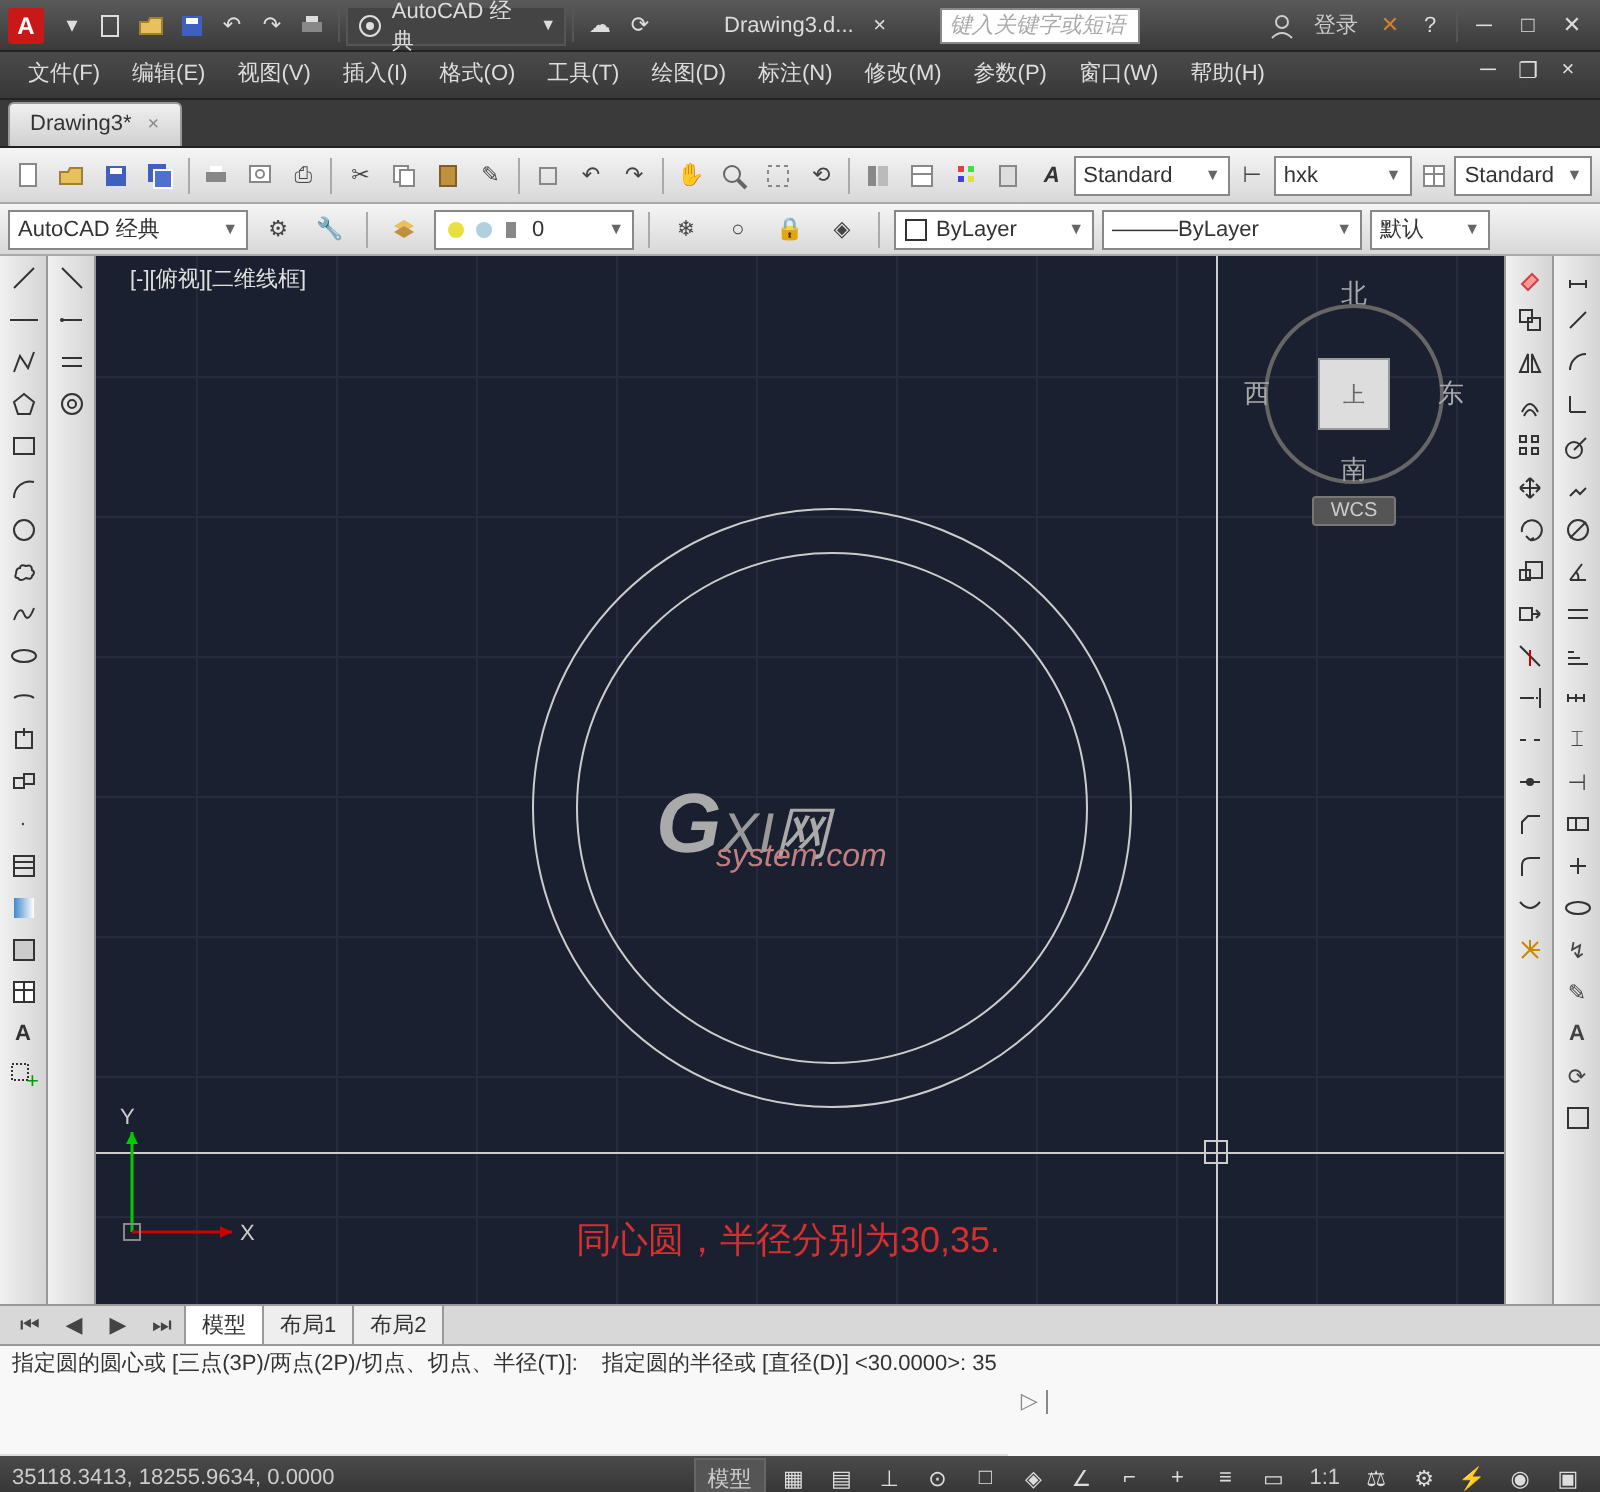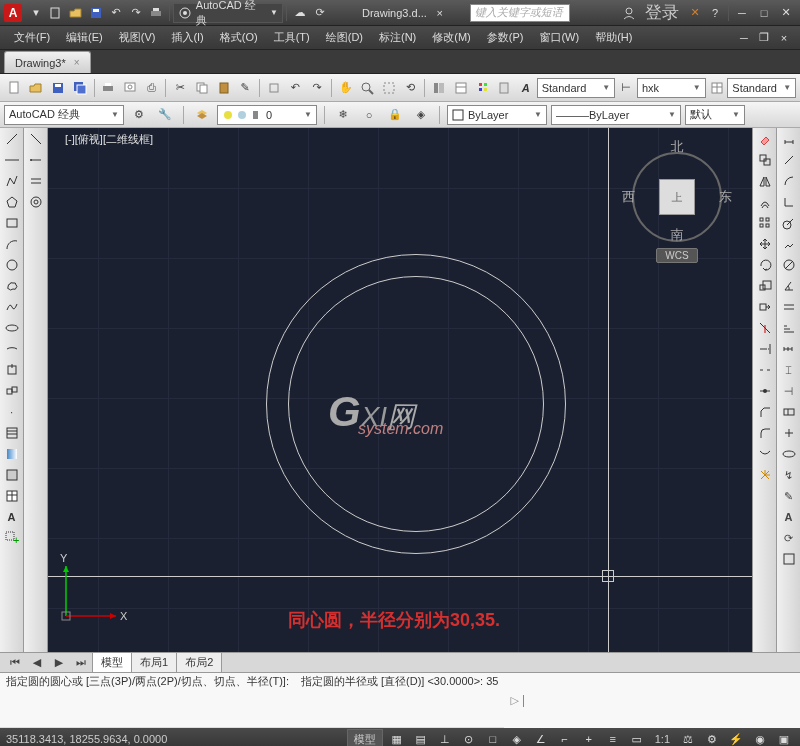--- a/index.html
+++ b/index.html
@@ -4,25 +4,25 @@
 <style>
 *{margin:0;padding:0;box-sizing:border-box;font-family:"Microsoft YaHei",Arial,sans-serif;font-size:11px;user-select:none}
 body{background:#333;width:800px;height:746px;overflow:hidden;color:#ccc}
 .titlebar{height:26px;background:linear-gradient(#5a5a5a,#3a3a3a);display:flex;align-items:center;padding:0 4px;border-bottom:1px solid #222}
 .logo{width:18px;height:18px;background:#c81818;border-radius:2px;display:flex;align-items:center;justify-content:center;color:#fff;font-weight:bold;font-size:12px;margin-right:4px}
 .tb-btn{width:18px;height:18px;margin:0 1px;display:flex;align-items:center;justify-content:center;border:1px solid transparent;border-radius:2px;cursor:pointer;color:#ddd}
 .tb-sep{width:1px;height:16px;background:#555;margin:0 3px}
 .dd{height:20px;background:#444;border:1px solid #555;color:#ddd;padding:0 4px;display:flex;align-items:center;cursor:pointer}
 .dd .arrow{margin-left:4px;font-size:8px}
 .spacer{flex:1}
-.sign{color:#ccc;font-size:17px;margin:0 6px;cursor:pointer}
+.sign{color:#ccc;font-size:11px;margin:0 6px;cursor:pointer}
 .winbtns{display:flex;gap:2px}
-.menubar{height:24px;background:linear-gradient(#4a4a4a,#383838);display:flex;align-items:center;padding:0 6px;border-bottom:1px solid #222}
+.menubar{height:24px;background:linear-gradient(#4a4a4a,#383838);display:flex;padding:0 6px;border-bottom:1px solid #222}
 .menuitem{padding:3px 8px;color:#ddd;cursor:pointer;border-radius:2px}
-.tabbar{height:24px;background:#3a3a3a;display:flex;align-items:flex-end;padding:0 4px;border-bottom:1px solid #222}
+.tabbar{height:24px;background:#3a3a3a;display:flex;align-items:center;padding:0 4px;border-bottom:1px solid #222}
 .tab{height:22px;background:linear-gradient(#f0f0f0,#d0d0d0);border:1px solid #999;border-bottom:none;border-radius:3px 3px 0 0;padding:0 10px;display:flex;align-items:center;color:#333;font-size:11px;cursor:pointer}
 .tab .x{margin-left:8px;color:#888;font-size:10px}
 .toolbar{height:28px;background:linear-gradient(#f5f5f5,#d8d8d8);display:flex;align-items:center;padding:0 4px;border-bottom:1px solid #aaa}
 .tool{width:20px;height:20px;display:flex;align-items:center;justify-content:center;border:1px solid transparent;border-radius:2px;cursor:pointer;color:#444;margin:0 1px}
 .tsep{width:1px;height:18px;background:#aaa;margin:0 3px}
 .txtdd{height:20px;background:#fff;border:1px solid #888;color:#333;padding:0 4px;display:flex;align-items:center;cursor:pointer;font-size:11px}
 .txtdd .arrow{margin-left:auto;font-size:8px;color:#666}
 .propbar{height:26px;background:linear-gradient(#f5f5f5,#d8d8d8);display:flex;align-items:center;padding:0 4px;border-bottom:1px solid #aaa;gap:4px}
 .main{display:flex;height:524px;background:#1a1f2e}
 .sidebar{width:24px;background:linear-gradient(90deg,#f0f0f0,#d5d5d5);border-right:1px solid #999;display:flex;flex-direction:column;align-items:center;padding:2px 0;gap:3px}
@@ -34,21 +34,21 @@
 .circle{position:absolute;border:1px solid #ccc;border-radius:50%}
 .ucs{position:absolute;left:8px;bottom:26px;width:80px;height:80px}
 .compass{position:absolute;top:10px;right:20px;width:110px;height:130px;color:#aaa;text-align:center}
 .compass .ring{width:90px;height:90px;border:2px solid #666;border-radius:50%;margin:14px auto 0;position:relative}
 .compass .cube{position:absolute;top:50%;left:50%;width:36px;height:36px;transform:translate(-50%,-50%);background:#ddd;border:1px solid #999}
 .compass .n{position:absolute;top:0;left:50%;transform:translateX(-50%);font-size:13px}
 .compass .s{position:absolute;bottom:24px;left:50%;transform:translateX(-50%);font-size:13px}
 .compass .e{position:absolute;top:50px;right:0;font-size:13px}
 .compass .w{position:absolute;top:50px;left:0;font-size:13px}
 .wcs{background:#555;border:1px solid #777;color:#ccc;padding:1px 8px;border-radius:2px;display:inline-block;margin-top:6px;font-size:10px}
-.annot{position:absolute;left:240px;top:480px;color:#d43030;font-size:18px;font-weight:700}
+.annot{position:absolute;left:240px;top:480px;color:#d43030;font-size:18px;font-weight:400}
 .watermark{position:absolute;left:280px;top:260px;color:#888;font-style:italic}
 .watermark .g{font-size:42px;font-weight:bold;color:#aaa}
 .watermark .xi{font-size:28px;color:#999}
 .watermark .cn{font-size:28px;color:#aaa}
 .watermark .sys{position:absolute;left:30px;top:32px;font-size:16px;color:#c08080}
 .crosshair-h{position:absolute;top:448px;left:0;right:0;height:1px;background:#ccc}
 .crosshair-v{position:absolute;top:0;bottom:0;left:560px;width:1px;background:#ccc}
 .pickbox{position:absolute;top:442px;left:554px;width:12px;height:12px;border:1px solid #ccc}
 .layouttabs{height:20px;background:#d8d8d8;border-top:1px solid #999;display:flex;align-items:center;padding:0 4px;color:#333}
 .ltab{padding:2px 8px;border:1px solid #999;background:#eee;margin-right:-1px;cursor:pointer}

